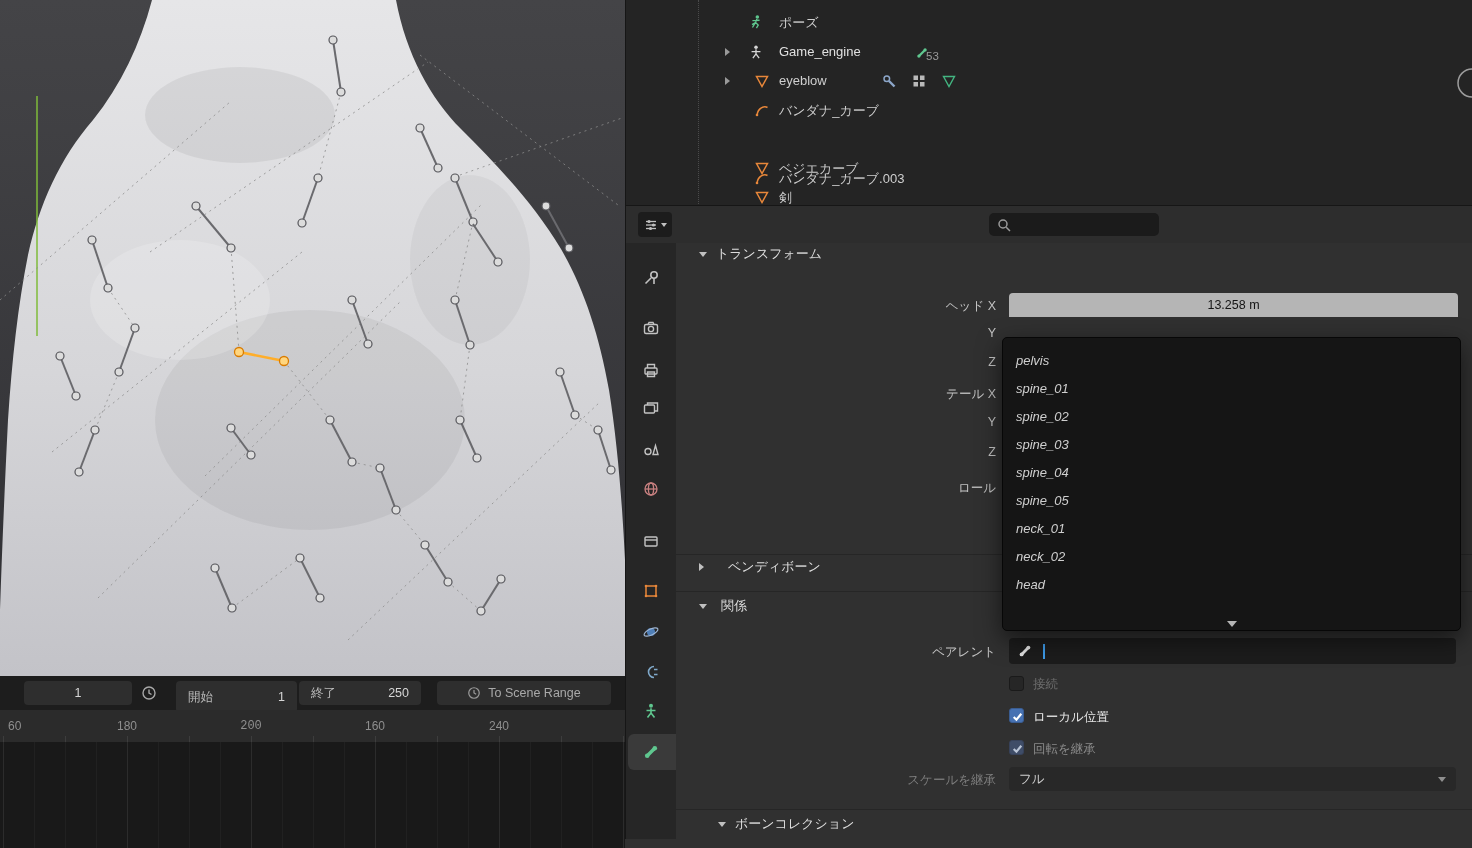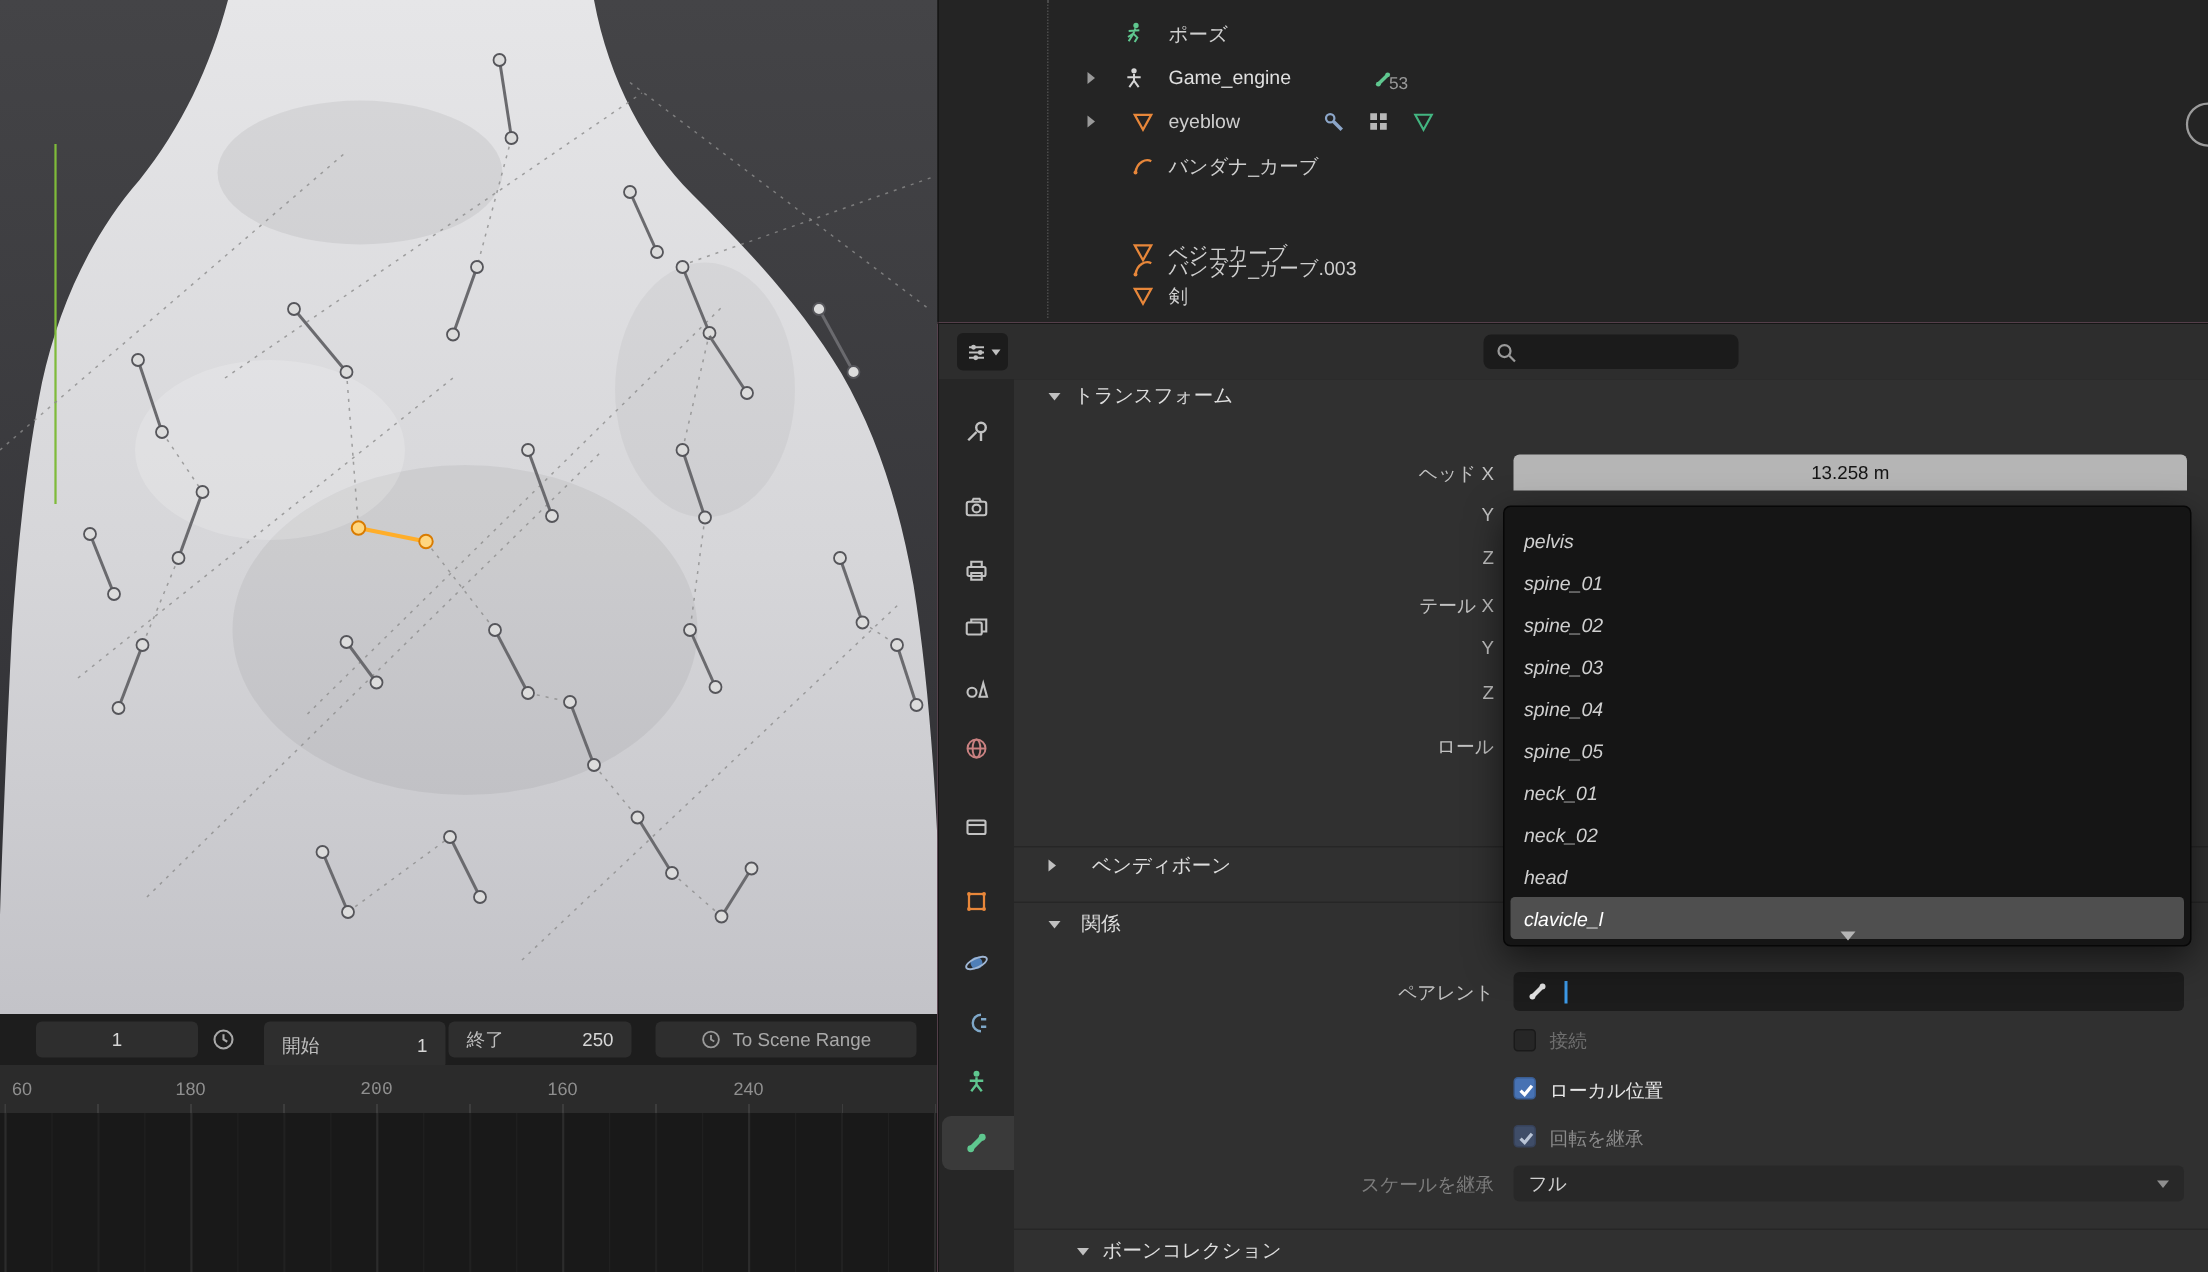--- a/index.html
+++ b/index.html
@@ -19,21 +19,21 @@
   #timeline{left:0;top:676px;width:625px;height:172px;background:#1d1d1d;}
   .tl-field{background:#2e2e2e;border-radius:4px;height:24px;color:#d6d6d6;font-size:12.5px;}
   .tl-label{color:#bdbdbd;font-size:12.5px;}
   .ruler-num{position:absolute;top:9px;color:#8f8f8f;font-size:12px;transform:translateX(-50%);}
   
   #outliner{left:625px;top:0;width:847px;height:215px;background:#242424;border-left:1px solid #161616;}
   .ol-row{position:absolute;left:0;width:100%;height:28px;}
   .ol-label{color:#cfcfcf;font-size:13px;white-space:nowrap;}
   .disc{width:0;height:0;border-top:4px solid transparent;border-bottom:4px solid transparent;border-left:5px solid #9a9a9a;}
   
-  #props{left:625px;top:215px;width:847px;height:633px;background:#f9a8d4;border-left:1px solid #161616;border-top:1px solid #161616;}
+  #props{left:625px;top:205px;width:847px;height:633px;background:#0c4a6e;border-left:1px solid #161616;border-top:1px solid #161616;}
   .hdr-strip{left:0;top:0;width:847px;height:37px;background:#2d2d2d;border-bottom:1px solid #232323;}
   .tabcol{left:0;top:37px;width:50px;height:596px;background:#262626;}
   .ticon{position:absolute;left:11px;width:28px;height:28px;display:flex;align-items:center;justify-content:center;border-radius:4px;cursor:pointer;}
   .panel-hdr{color:#dedede;font-size:13px;}
   .tri-down{width:0;height:0;border-left:4px solid transparent;border-right:4px solid transparent;border-top:5px solid #c0c0c0;}
   .tri-right{width:0;height:0;border-top:4px solid transparent;border-bottom:4px solid transparent;border-left:5px solid #c0c0c0;}
   .f-label{position:absolute;width:160px;text-align:right;color:#c2c2c2;font-size:12.5px;}
   .f-label.dim{color:#7d7d7d;}
   .sep{position:absolute;left:0;width:797px;height:1px;background:#262626;}
   .chk{position:absolute;width:15px;height:15px;border-radius:3px;box-sizing:border-box;}
@@ -562,17 +562,16 @@
   <div id="dropdown" class="abs">
     <div class="dd-item">pelvis</div>
     <div class="dd-item">spine_01</div>
     <div class="dd-item">spine_02</div>
     <div class="dd-item">spine_03</div>
     <div class="dd-item">spine_04</div>
     <div class="dd-item">spine_05</div>
     <div class="dd-item">neck_01</div>
     <div class="dd-item">neck_02</div>
     <div class="dd-item">head</div>
-    <div class="dd-item hi">clavicle_l</div>
     <div class="abs" style="left:50%;bottom:3px;transform:translateX(-50%);width:0;height:0;border-left:5px solid transparent;border-right:5px solid transparent;border-top:6px solid #b5b5b5;"></div>
   </div>
 
 </div>
 
 </body></html>

